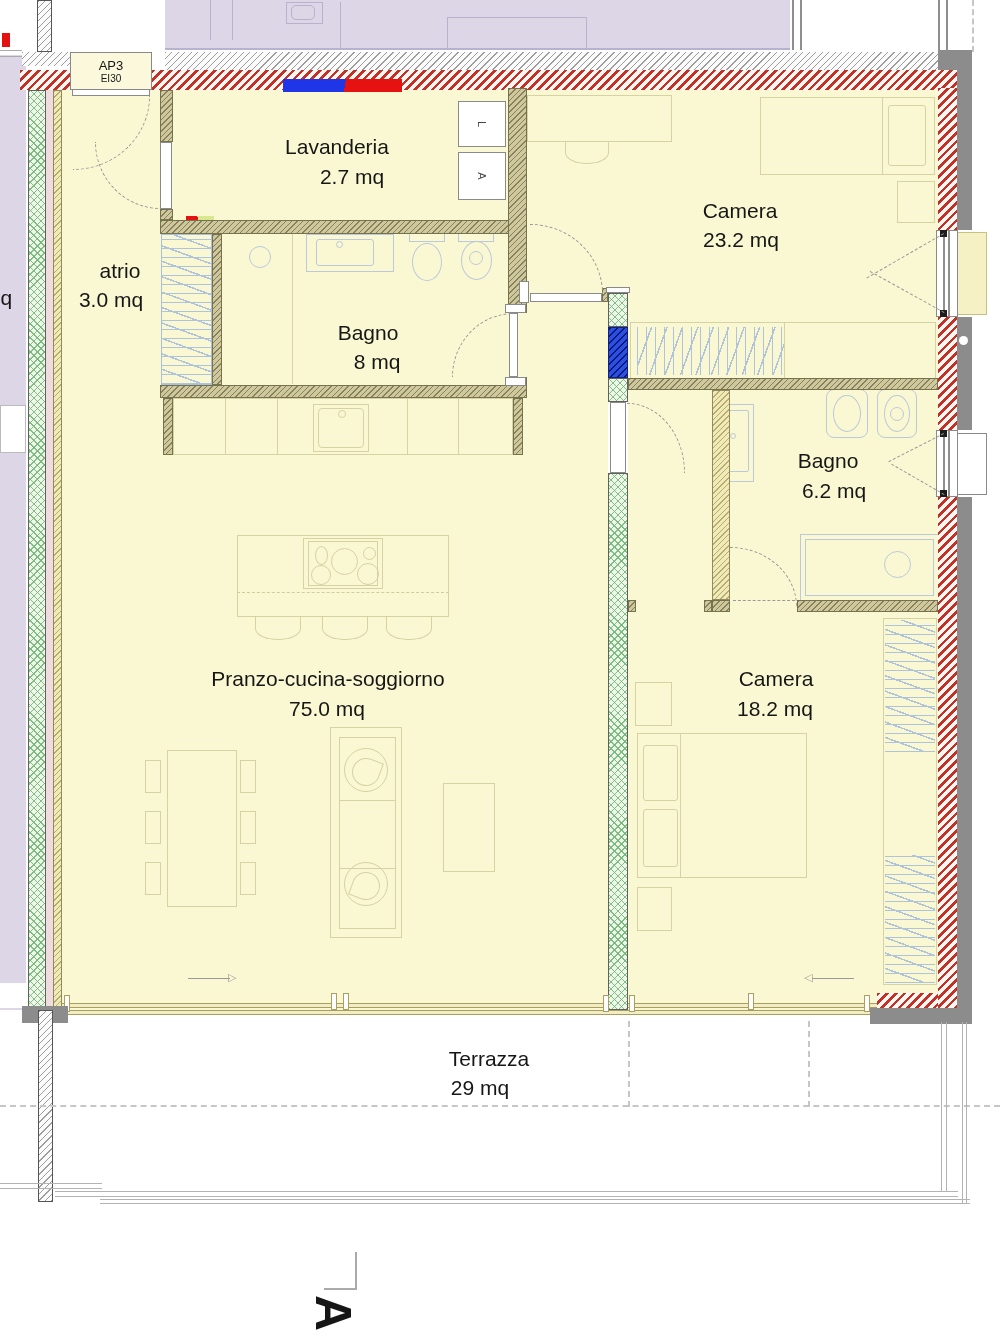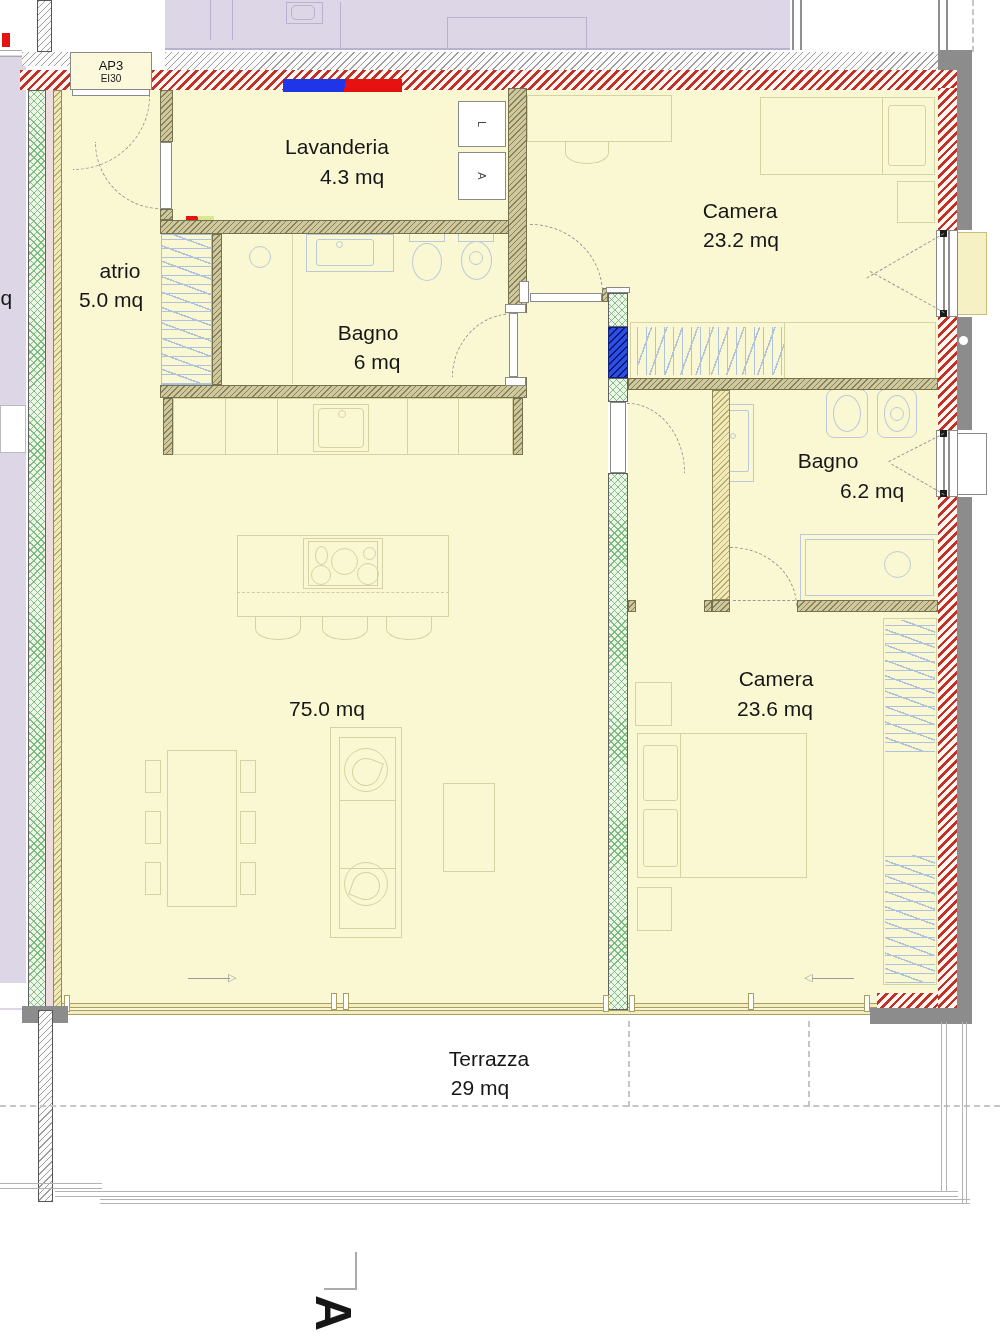--- a/index.html
+++ b/index.html
@@ -265,32 +265,33 @@
   <div class="a rail" style="left:100px;top:1199px;width:870px;height:5px"></div>
   <div class="a railv" style="left:941px;top:1022px;width:6px;height:170px"></div>
   <div class="a railv" style="left:962px;top:1022px;width:5px;height:182px"></div>
 
   <div class="a" style="left:70px;top:52px;width:82px;height:38px;background:#FBF8DC;border:1px solid #888;display:flex;flex-direction:column;align-items:center;justify-content:center">
     <span style="font-size:13px">AP3</span>
     <span style="font-size:10px">EI30</span>
   </div>
 
   <div class="a lbl" style="left:337px;top:147px">Lavanderia</div>
-  <div class="a lbl" style="left:352px;top:177px">4.3 mq</div>
+  <div class="a lbl" style="left:352px;top:177px">2.7 mq</div>
   <div class="a lbl" style="left:740px;top:211px">Camera</div>
   <div class="a lbl" style="left:741px;top:240px">23.2 mq</div>
   <div class="a lbl" style="left:120px;top:271px">atrio</div>
-  <div class="a lbl" style="left:111px;top:300px">5.0 mq</div>
+  <div class="a lbl" style="left:111px;top:300px">3.0 mq</div>
   <div class="a lbl" style="left:368px;top:333px">Bagno</div>
-  <div class="a lbl" style="left:377px;top:362px">6 mq</div>
+  <div class="a lbl" style="left:377px;top:362px">8 mq</div>
   <div class="a lbl" style="left:828px;top:461px">Bagno</div>
-  <div class="a lbl" style="left:872px;top:491px">6.2 mq</div>
+  <div class="a lbl" style="left:834px;top:491px">6.2 mq</div>
+  <div class="a lbl" style="left:328px;top:679px">Pranzo-cucina-soggiorno</div>
   <div class="a lbl" style="left:327px;top:709px">75.0 mq</div>
   <div class="a lbl" style="left:776px;top:679px">Camera</div>
-  <div class="a lbl" style="left:775px;top:709px">23.6 mq</div>
+  <div class="a lbl" style="left:775px;top:709px">18.2 mq</div>
   <div class="a lbl" style="left:489px;top:1059px">Terrazza</div>
   <div class="a lbl" style="left:480px;top:1088px">29 mq</div>
 
   <div class="a" style="left:-17px;top:286px;font-size:21px">mq</div>
 
   <div class="a" style="left:355px;top:1252px;width:2px;height:37px;background:#AAA"></div>
   <div class="a" style="left:324px;top:1288px;width:33px;height:2px;background:#AAA"></div>
   <div class="a" style="left:333px;top:1313px;font-size:50px;font-weight:700;transform:translate(-50%,-50%) rotate(90deg)">A</div>
 
 </div>

